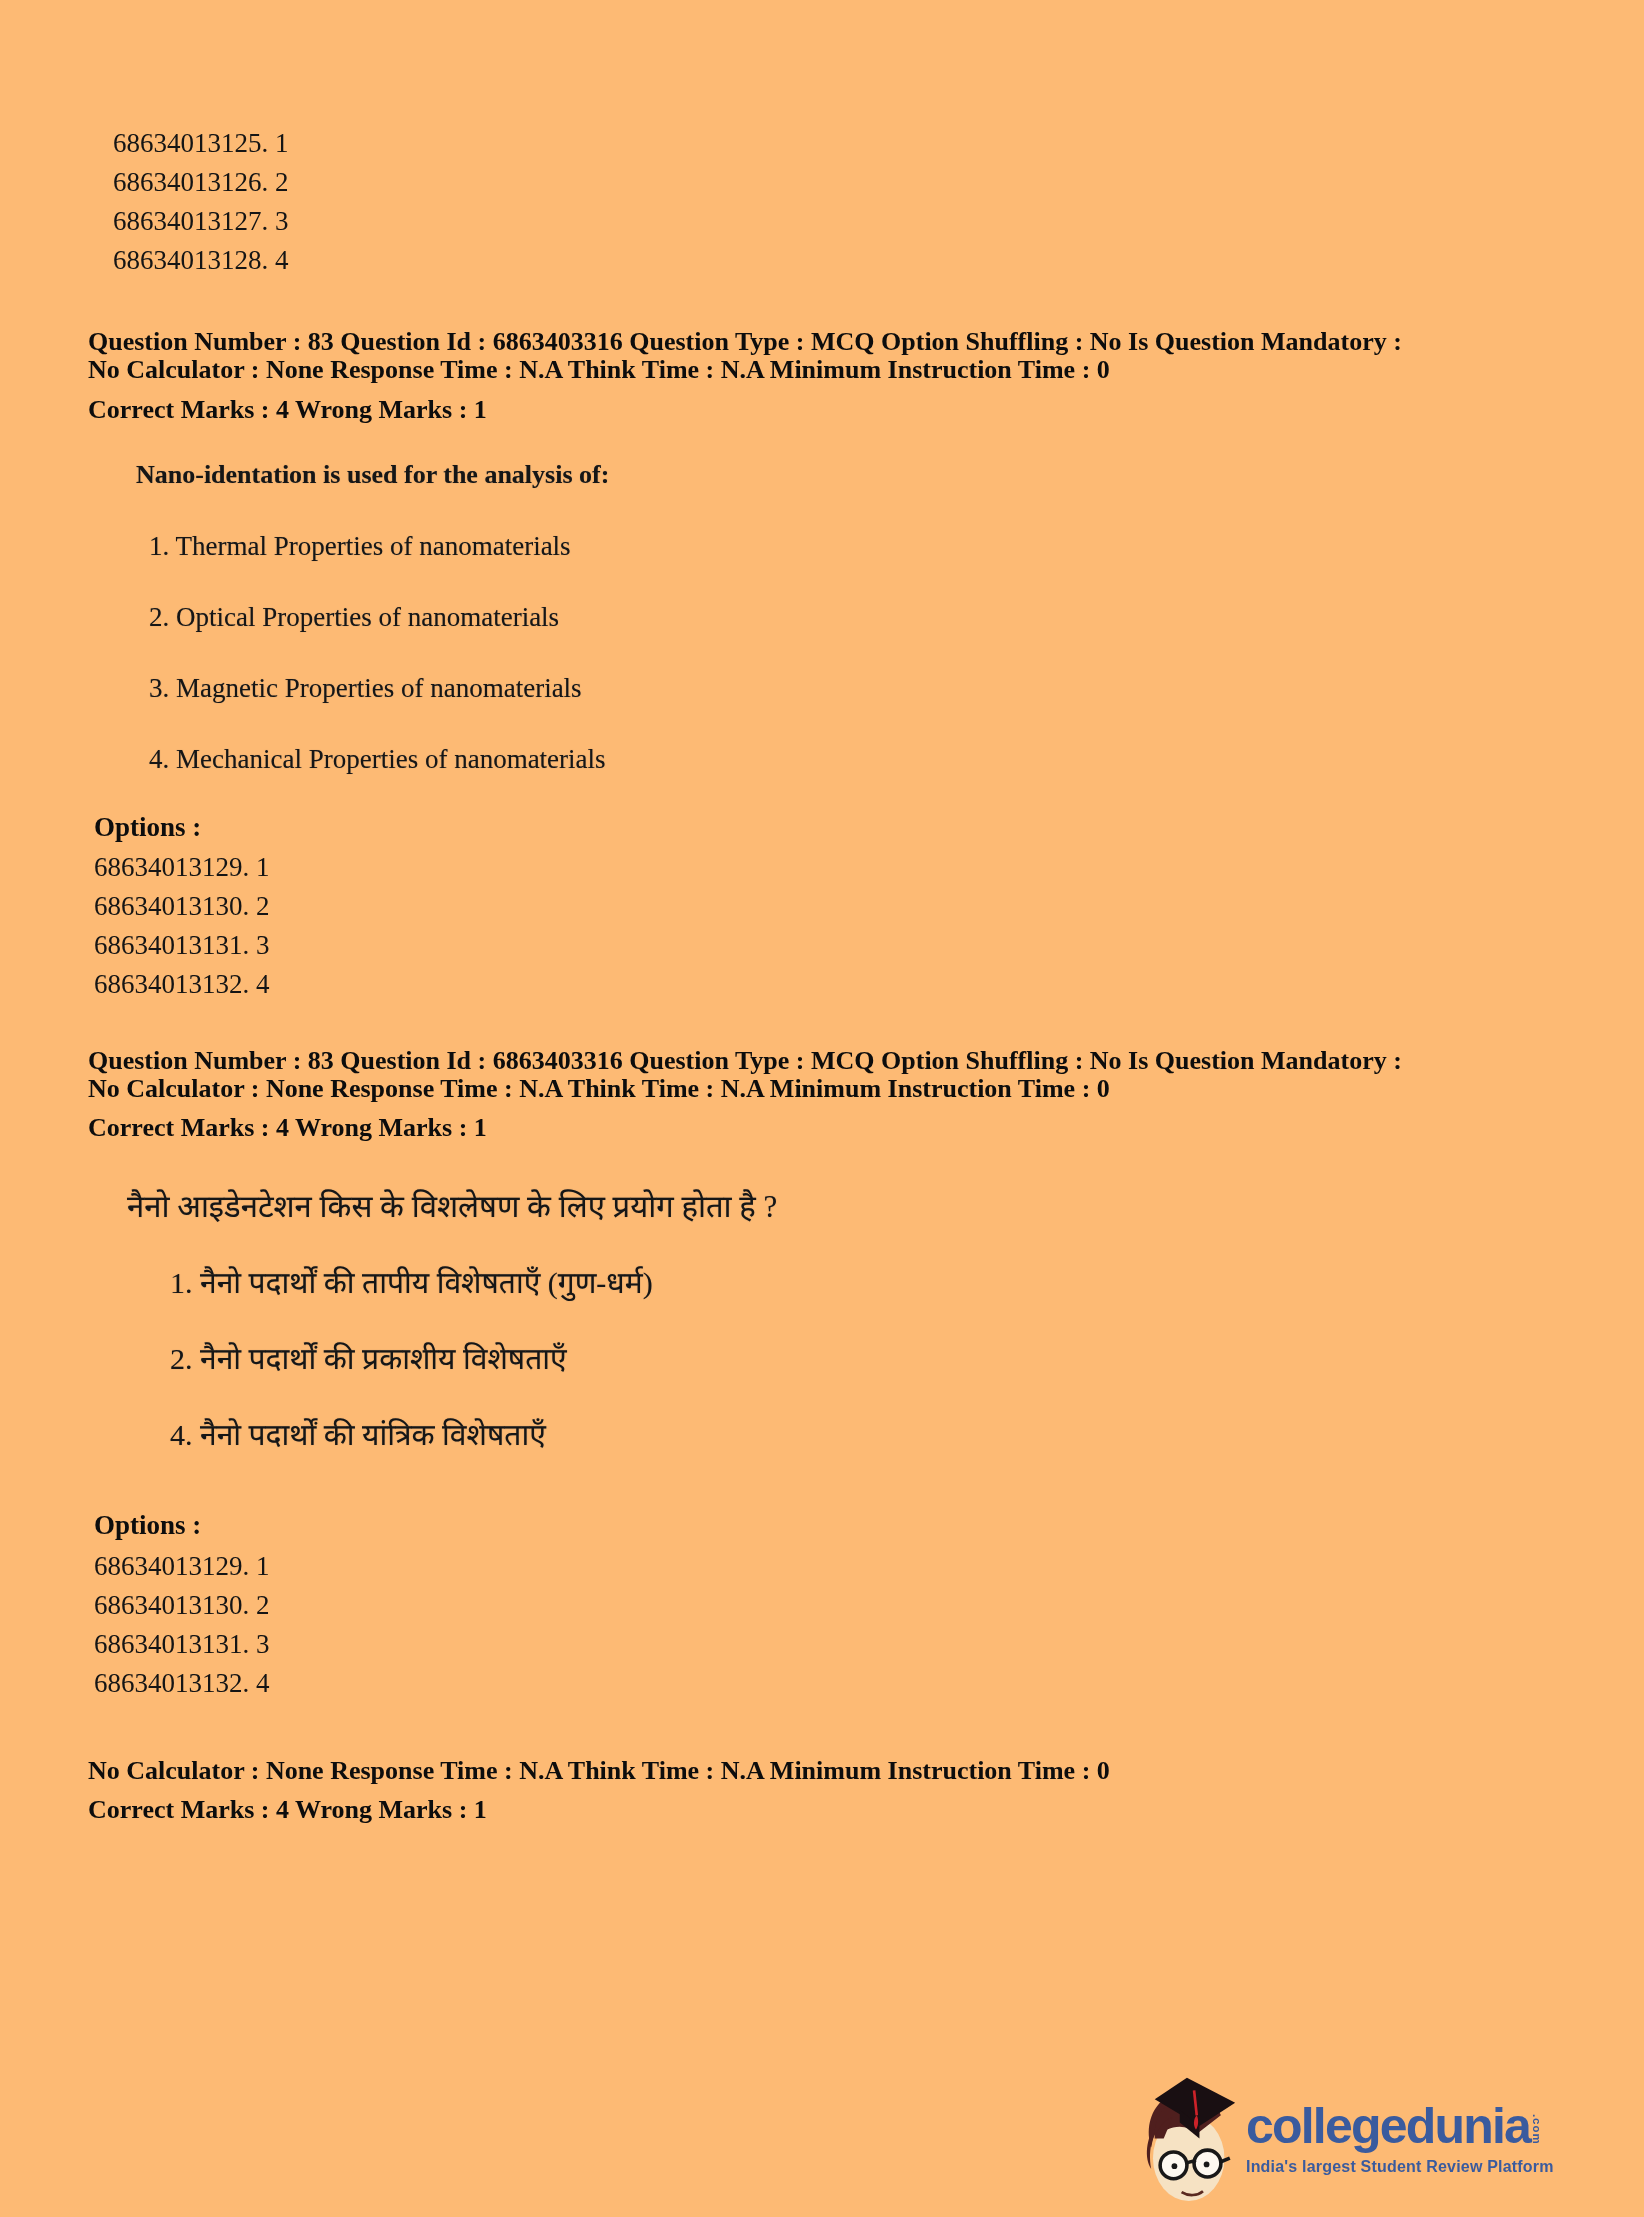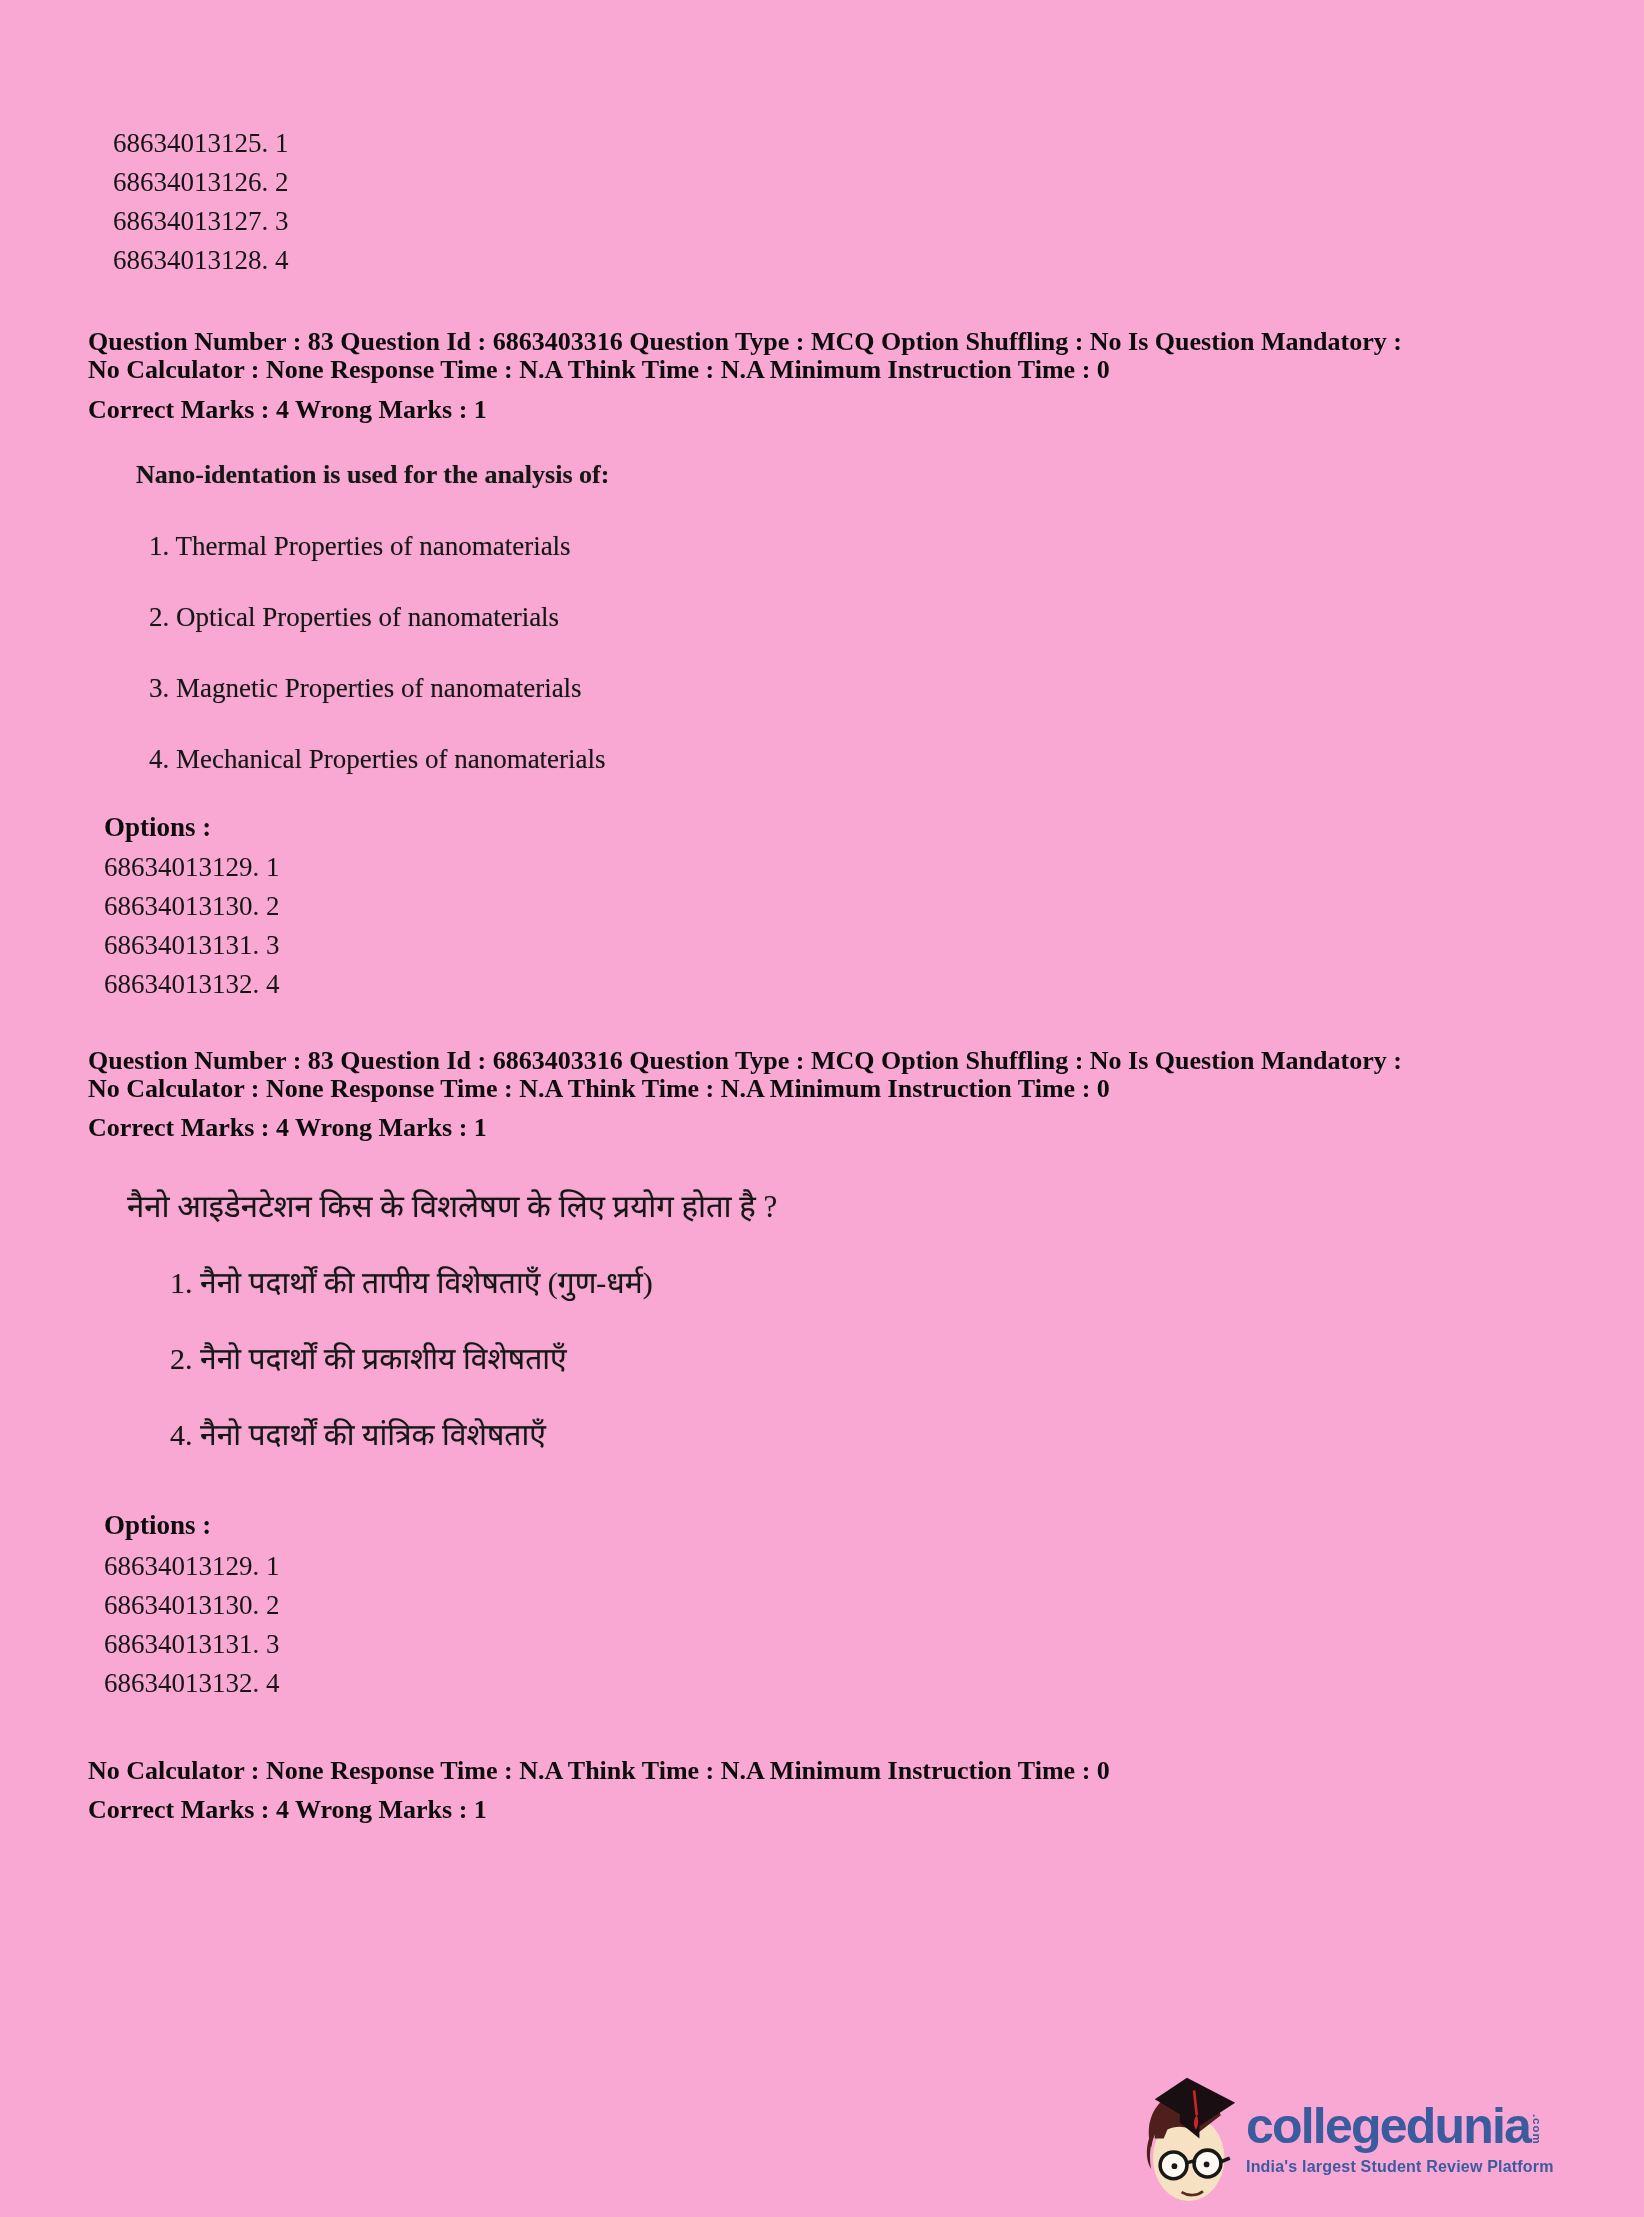--- a/index.html
+++ b/index.html
@@ -1,19 +1,19 @@
 <!DOCTYPE html>
 <html style="font-size:14.3px"><head>
 <meta charset="utf-8">
 <style>
   html,body{margin:0;padding:0;background:#ffffff;}
   .page{
     position:relative;
     width:1644px;height:2217px;
-    background:#f9a8d4;
+    background:#fdba74;
     box-sizing:border-box;
     padding:124px 54px 0 88px;
     font-family:"Liberation Serif","DejaVu Serif",serif;
     color:#101010;
     overflow:hidden;
   }
   
   .id-list{margin-left:25px;}
   .id-line{font-size:27px;line-height:39px;color:#151515;}
   
@@ -24,21 +24,21 @@
   .meta-block.third{margin-top:54px;}
   
   .scan{color:#161616;text-shadow:0 0 0.9px rgba(90,90,90,0.55);}
   .scan-en{margin-top:36px;}
   .scan-question-en{font-size:26px;line-height:30px;margin-left:48px;font-weight:bold;}
   .scan-option-en{font-size:27px;line-height:30px;margin-left:61px;margin-top:41px;}
   .scan-hi{margin-top:45px;}
   .scan-question-hi{font-size:31px;line-height:39px;margin-left:39px;font-family:"Liberation Serif","DejaVu Sans",serif;}
   .scan-option-hi{font-size:30px;line-height:38px;margin-left:82px;margin-top:38px;font-family:"Liberation Serif","DejaVu Sans",serif;}
   
-  .options-block{margin-top:39px;margin-left:16px;}
+  .options-block{margin-top:39px;margin-left:6px;}
   .options-block.second{margin-top:57px;}
   .options-label{font-weight:700;font-size:27px;line-height:28px;color:#0d0d0d;margin-bottom:7.2px;}
   
   .logo{
     position:absolute;left:1144px;top:2076px;
     width:414px;height:136px;
     display:flex;align-items:flex-start;
     font-family:"Liberation Sans","DejaVu Sans",sans-serif;
   }
   .logo-mascot{flex:0 0 auto;margin-right:9px;}

